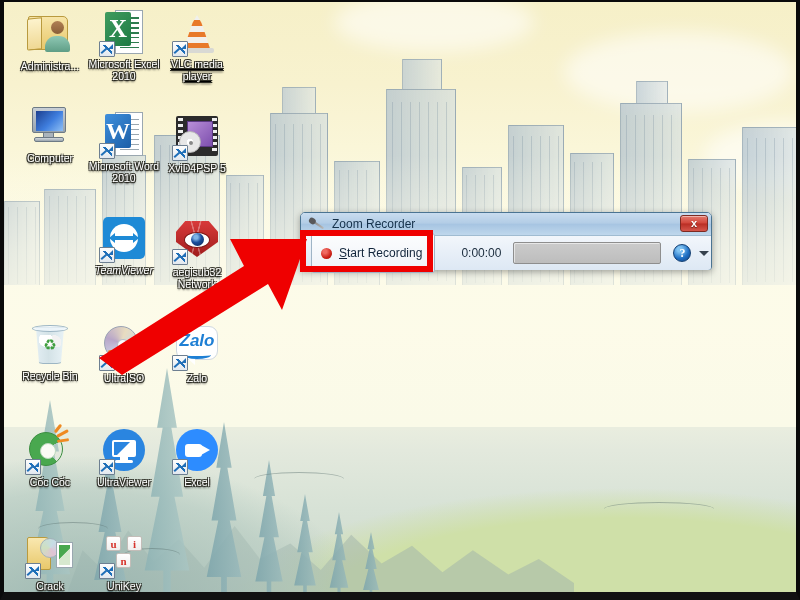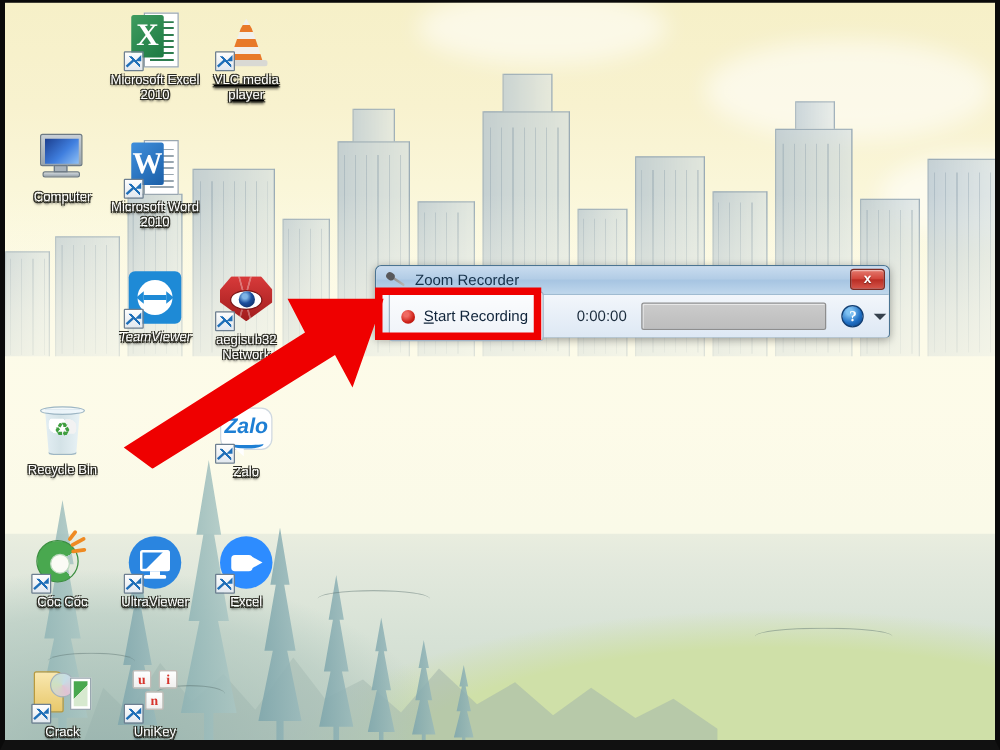--- a/index.html
+++ b/index.html
@@ -634,20 +634,31 @@
     <div class="pine" style="left:322px; width:26px;  height:86px;"></div>
     <div class="pine" style="left:356px; width:22px;  height:66px;"></div>
 
     <div class="scribble" style="left:34px;  top:520px; width:70px;"></div>
     <div class="scribble" style="left:120px; top:546px; width:56px;"></div>
     <div class="scribble" style="left:250px; top:470px; width:90px;"></div>
     <div class="scribble" style="left:600px; top:500px; width:110px;"></div>
   </div>
 
   <div id="icon-layer">
+      <div class="dicon" style="left: 8px; top: 8px;">
+        <div class="glyphwrap">
+          <div class="ic-folderuser">
+            <div class="fback"></div>
+            <div class="body"></div>
+            <div class="head"></div>
+            <div class="fflap"></div>
+          </div>
+        </div>
+        <div class="lbl">Administra...</div>
+      </div>
       <div class="dicon" style="left: 82px; top: 6px;">
         <div class="glyphwrap">
           <div class="ic-excel">
             <div class="page"></div>
             <div class="x">X</div>
           </div>
           <div class="scut">
             <b></b>
             <i></i>
           </div>
@@ -685,20 +696,34 @@
             <div class="page"></div>
             <div class="w">W</div>
           </div>
           <div class="scut">
             <b></b>
             <i></i>
           </div>
         </div>
         <div class="lbl">Microsoft Word 2010</div>
       </div>
+      <div class="dicon" style="left: 155px; top: 110px;">
+        <div class="glyphwrap">
+          <div class="ic-xvid">
+            <div class="film"></div>
+            <div class="purple"></div>
+            <div class="reel"></div>
+          </div>
+          <div class="scut">
+            <b></b>
+            <i></i>
+          </div>
+        </div>
+        <div class="lbl">XviD4PSP 5</div>
+      </div>
       <div class="dicon" style="left: 82px; top: 212px; font-style: italic;">
         <div class="glyphwrap">
           <div class="ic-tv">
             <div class="ring"></div>
             <div class="arr"></div>
           </div>
           <div class="scut">
             <b></b>
             <i></i>
           </div>
@@ -723,20 +748,33 @@
         <div class="glyphwrap">
           <div class="ic-recycle">
             <div class="bin"></div>
             <div class="crumple"></div>
             <div class="tri">♻</div>
             <div class="rim"></div>
           </div>
         </div>
         <div class="lbl">Recycle Bin</div>
       </div>
+      <div class="dicon" style="left: 82px; top: 320px;">
+        <div class="glyphwrap">
+          <div class="ic-ultraiso">
+            <div class="disc"></div>
+            <div class="band"></div>
+          </div>
+          <div class="scut">
+            <b></b>
+            <i></i>
+          </div>
+        </div>
+        <div class="lbl">UltraISO</div>
+      </div>
       <div class="dicon" style="left: 155px; top: 320px;">
         <div class="glyphwrap">
           <div class="ic-zalo">
             <div class="bub"></div>
             <div class="txt">Zalo</div>
             <div class="swoosh"></div>
           </div>
           <div class="scut">
             <b></b>
             <i></i>

